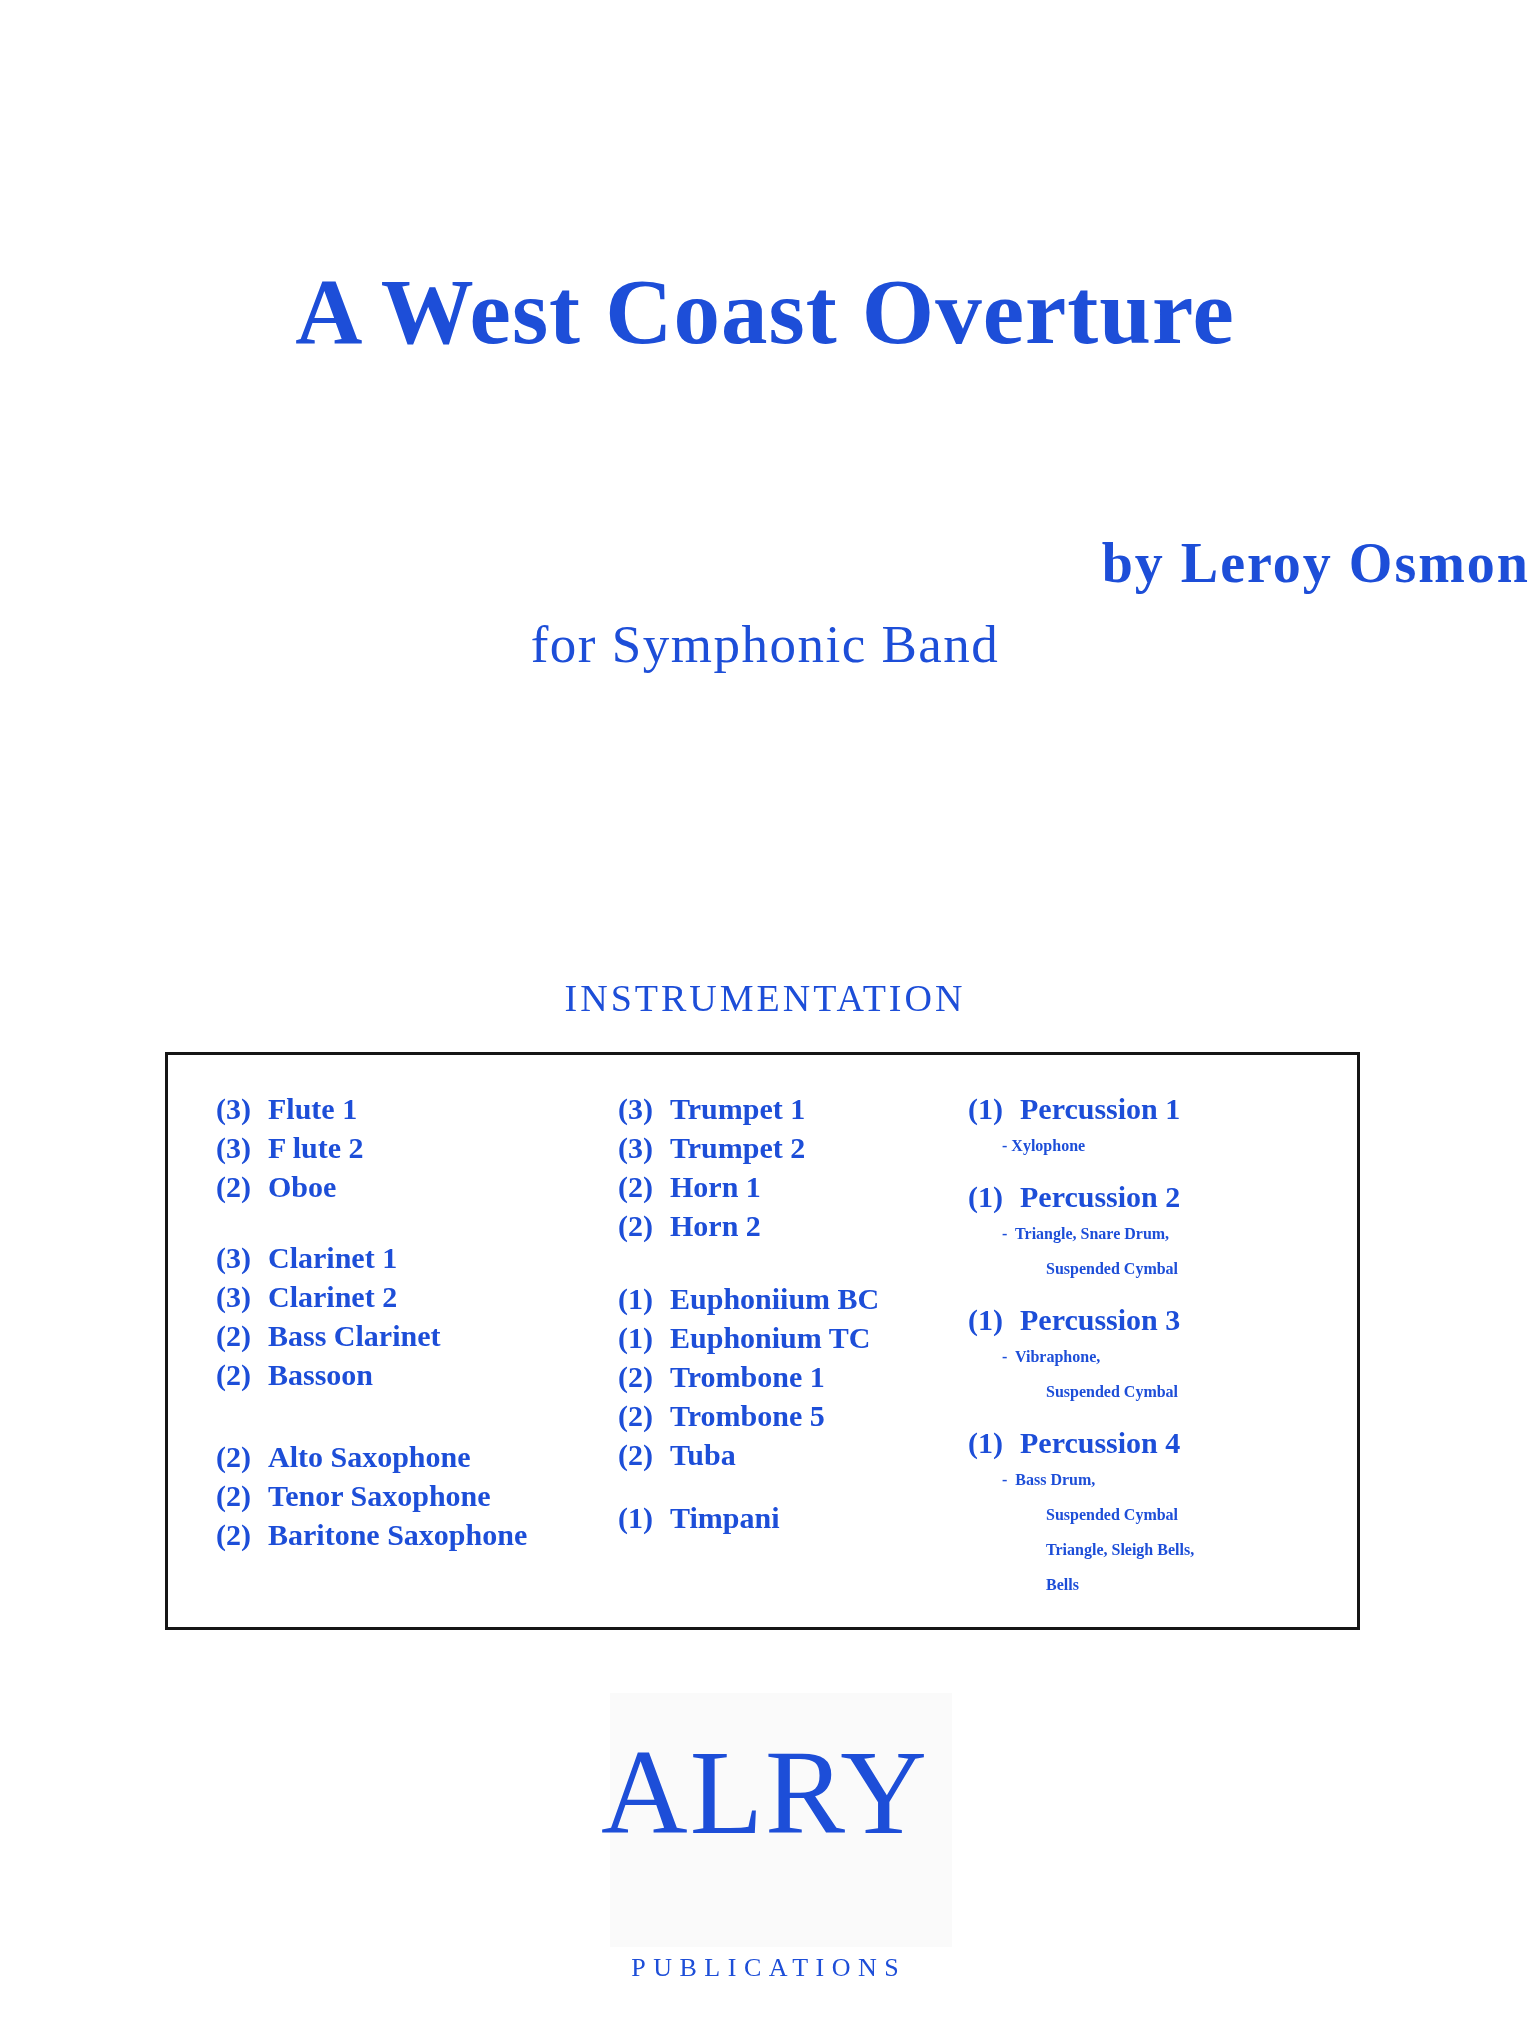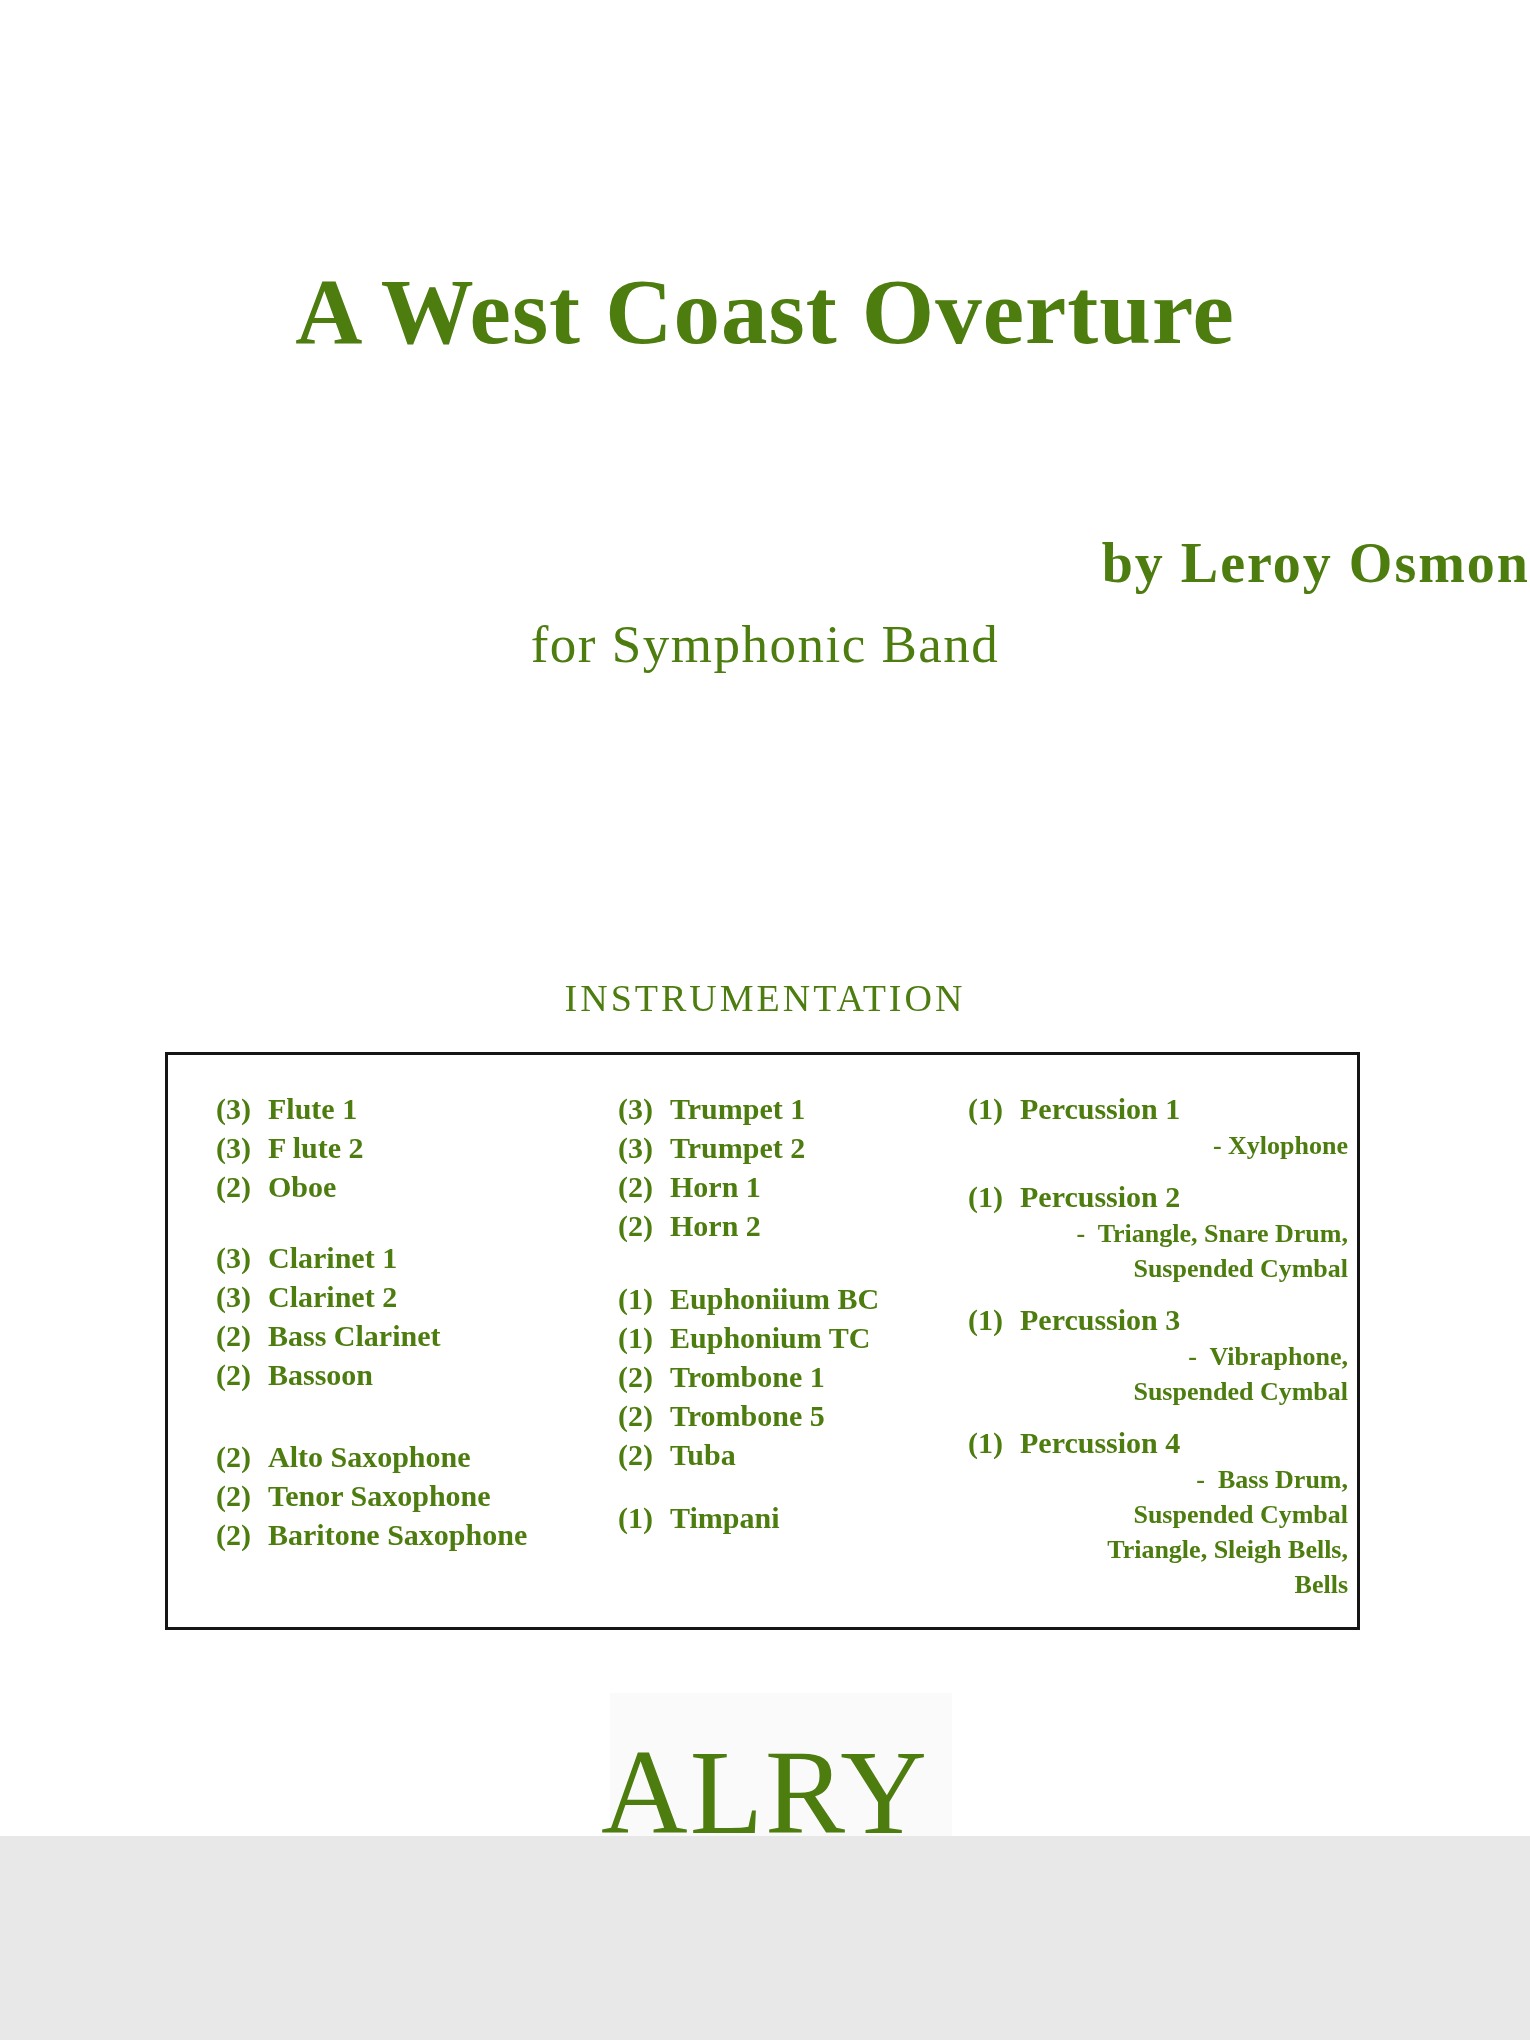--- a/index.html
+++ b/index.html
@@ -1,20 +1,20 @@
 <!DOCTYPE html>
 <html><head>
 <meta charset="utf-8">
 <style>
   html,body{margin:0;padding:0;background:#e8e8e8;}
   .page{
     position:relative;
-    width:1530px;height:1836px;
+    width:1530px;height:2040px;
     background:#ffffff;
-    color:#4d7c0f;
+    color:#1d4ed8;
     font-family:"Liberation Serif", serif;
     overflow:hidden;
     margin:0 auto;
   }
   .centered{position:absolute;left:0;width:100%;text-align:center;white-space:nowrap;}
   .title{top:262px;font-size:93px;font-weight:700;line-height:100px;letter-spacing:1px;}
   .byline{top:532px;font-size:56px;font-weight:700;line-height:62px;letter-spacing:2px;text-align:right;}
   .subtitle{top:621px;font-size:53px;font-weight:400;line-height:46px;letter-spacing:1.5px;}
   .instr-heading{top:976px;font-size:38px;font-weight:400;line-height:44px;letter-spacing:3px;}
   .instr-box{
@@ -27,21 +27,21 @@
   .col-1{left:48px;width:380px;}
   .col-2{left:450px;width:340px;}
   .col-3{left:800px;width:380px;}
   .item{display:flex;font-size:30px;font-weight:700;line-height:39px;white-space:nowrap;}
   .item .num{width:52px;flex:none;}
   .c1-g1{margin-top:32px;}
   .c1-g2{margin-top:43px;}
   .c2-g1{margin-top:34px;}
   .c2-g2{margin-top:24px;}
   .perc + .perc{margin-top:14px;}
-  .sub{font-size:26px;font-weight:700;line-height:35px;white-space:pre;text-align:right;}
+  .sub{font-size:16px;font-weight:700;line-height:35px;white-space:pre;}
   .sub-first{padding-left:34px;}
   .sub-cont{padding-left:78px;}
   .logo-block{
     position:absolute;left:610px;top:1693px;
     width:342px;height:254px;
     background:#fafafa;
   }
   .logo-alry{top:1733px;font-size:120px;font-weight:400;line-height:120px;letter-spacing:2px;}
   .logo-pub{top:1953px;font-size:26px;font-weight:400;line-height:30px;letter-spacing:7.5px;padding-left:7.5px;box-sizing:border-box;}
 </style>

